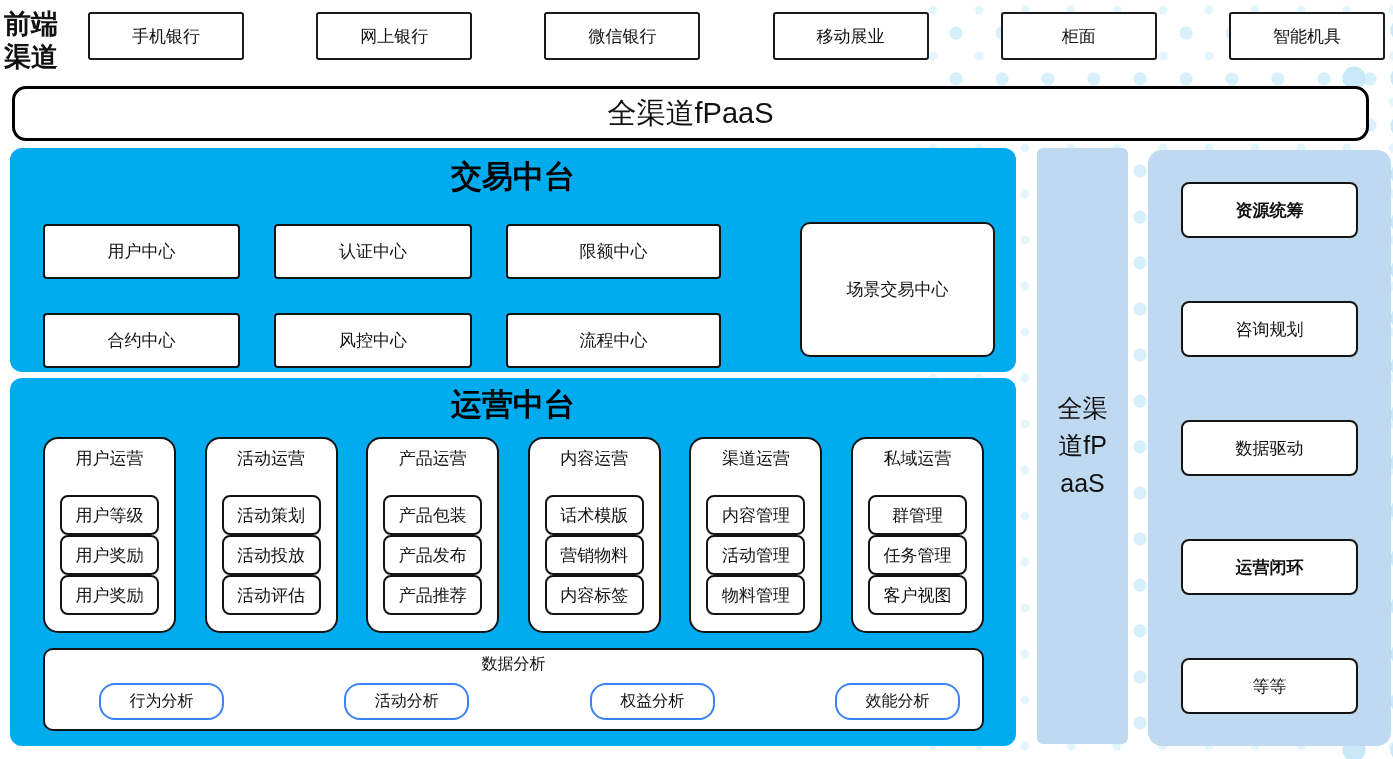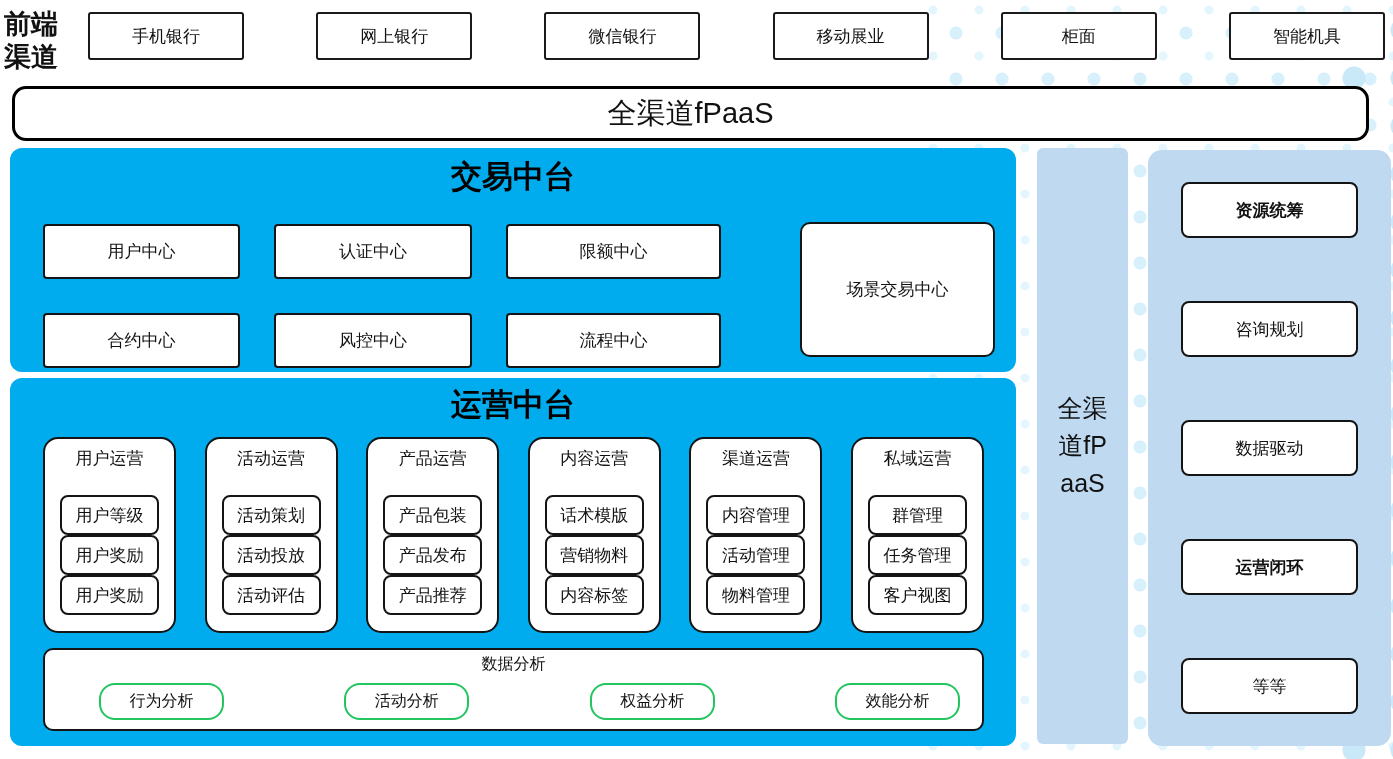--- a/index.html
+++ b/index.html
@@ -89,21 +89,21 @@
   .analysis{
     position:absolute; left:33px; top:270px; width:941px; height:83px;
     background:#fff; border:2px solid #141414; border-radius:10px; box-sizing:border-box;
   }
   .analysis-title{ position:absolute; left:0; right:0; top:4px; text-align:center; font-size:16px; }
   .analysis-items{
     position:absolute; left:54px; right:22px; top:33px; height:37px;
     display:flex; justify-content:space-between;
   }
   .analysis-box{
-    width:125px; height:37px; background:#fff; border:2px solid #22c55e; border-radius:16px;
+    width:125px; height:37px; background:#fff; border:2px solid #3b82f6; border-radius:16px;
     display:flex; align-items:center; justify-content:center; font-size:16px;
     box-sizing:border-box;
   }
   
   .service-strip{
     left:1037px; top:148px; width:91px; height:596px; background:#bfd9f0; border-radius:6px;
     display:flex; align-items:center; justify-content:center;
   }
   .service-strip-text{
     width:58px; font-size:25px; line-height:1.5; text-align:center; word-break:break-all;

